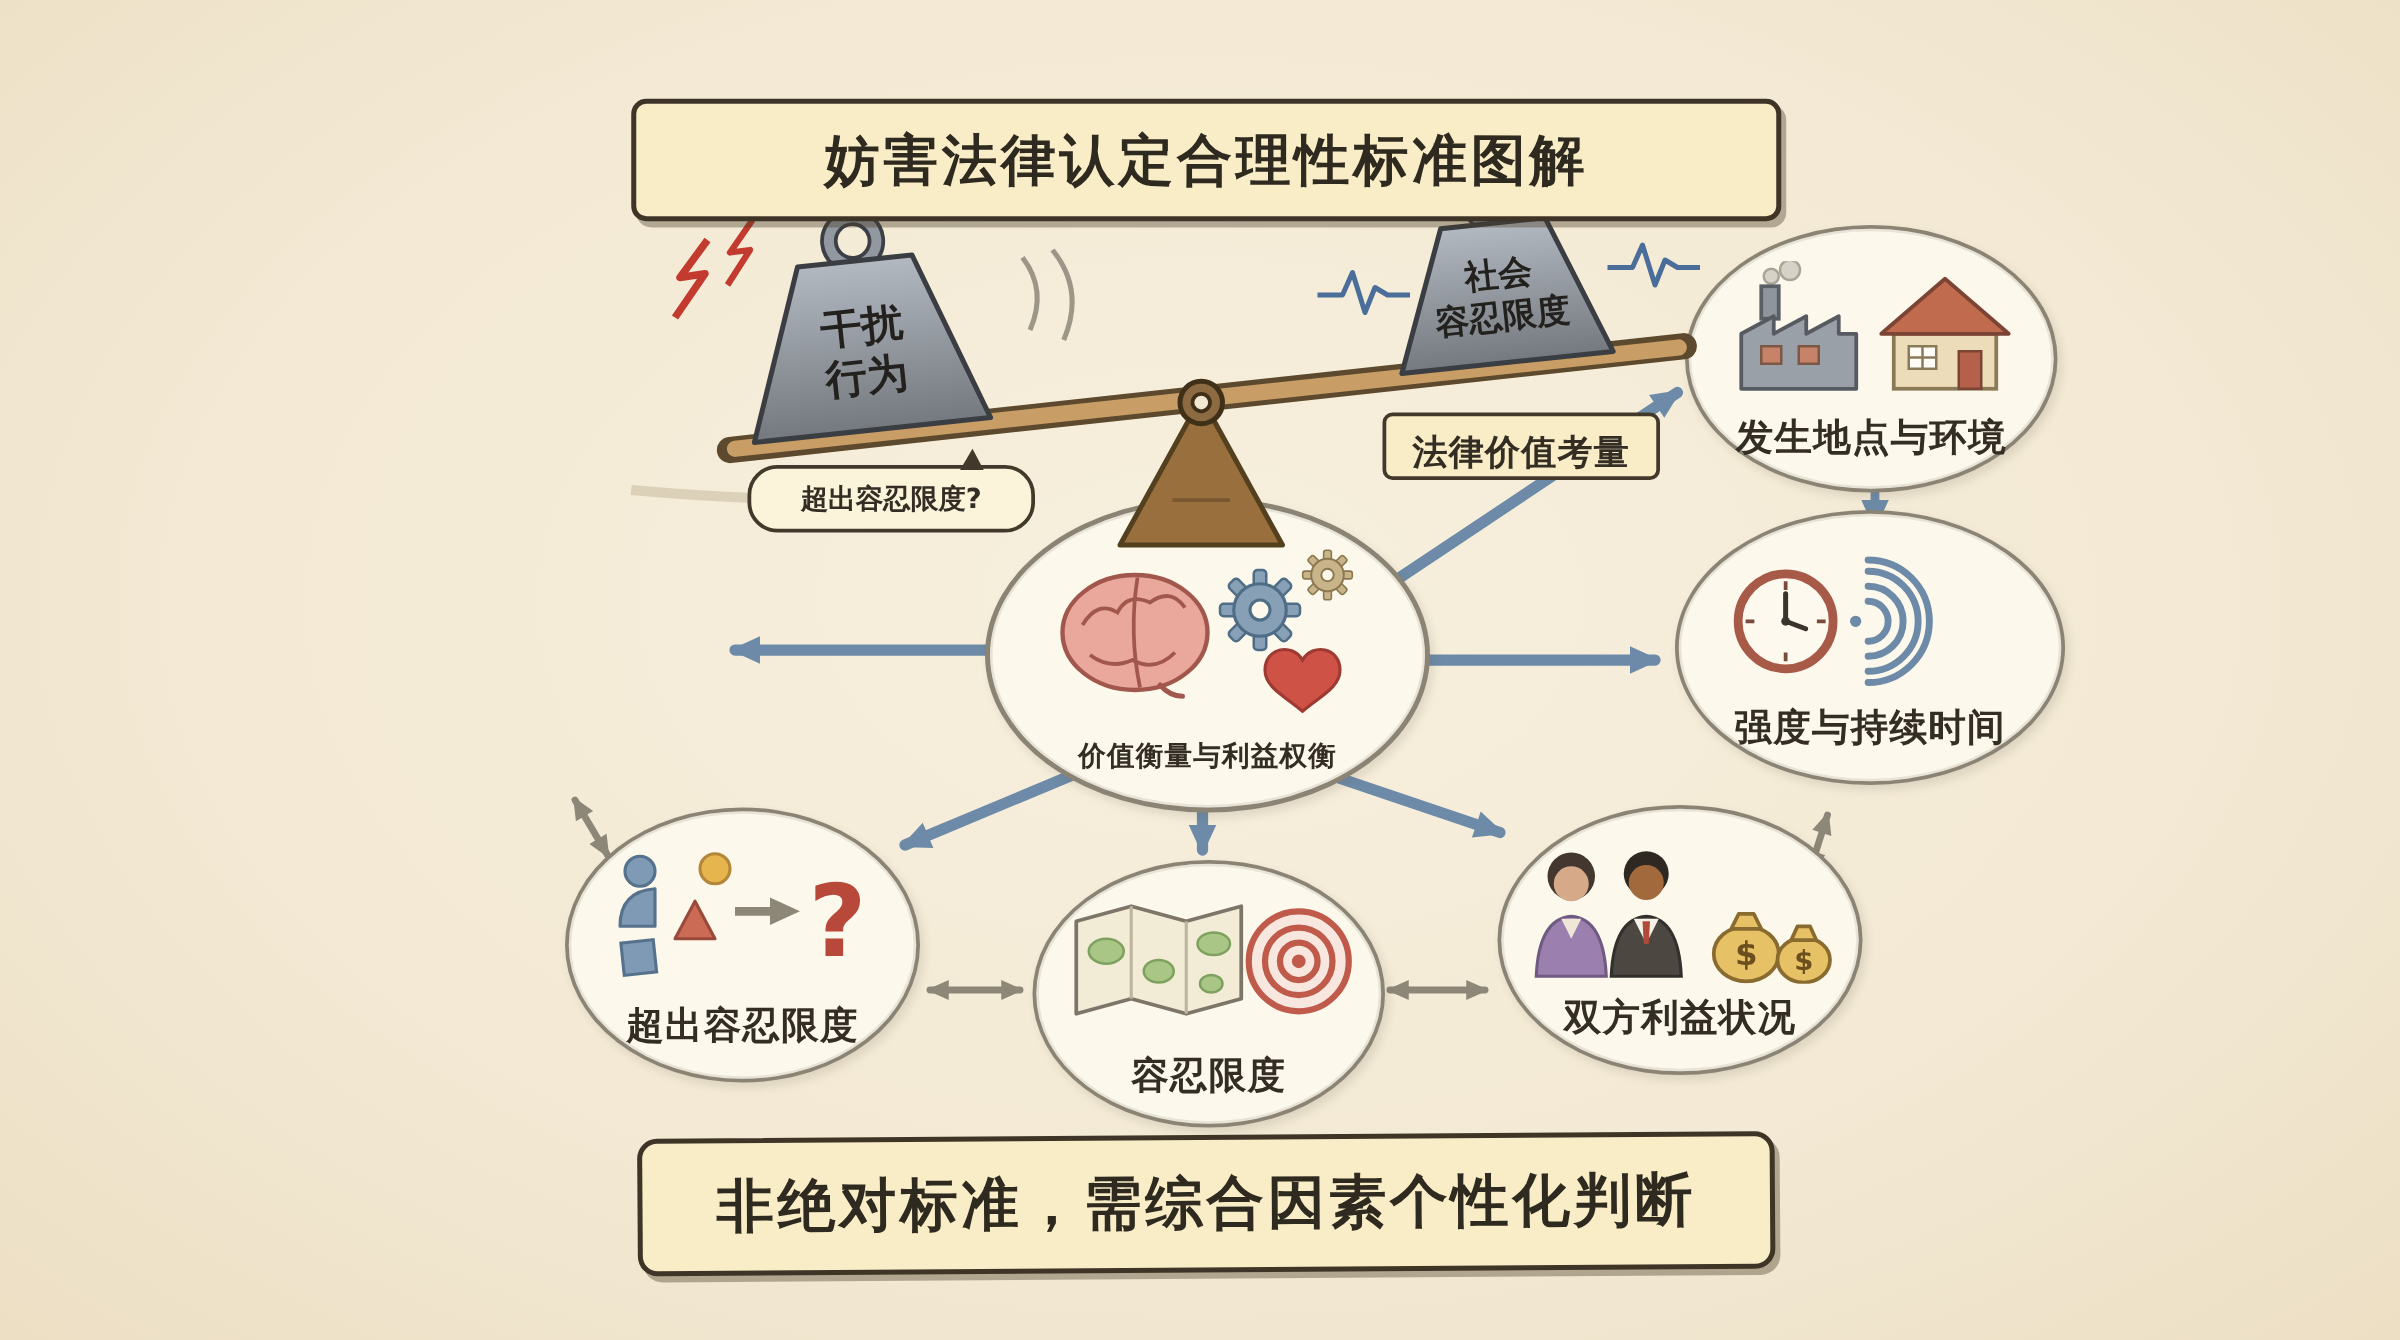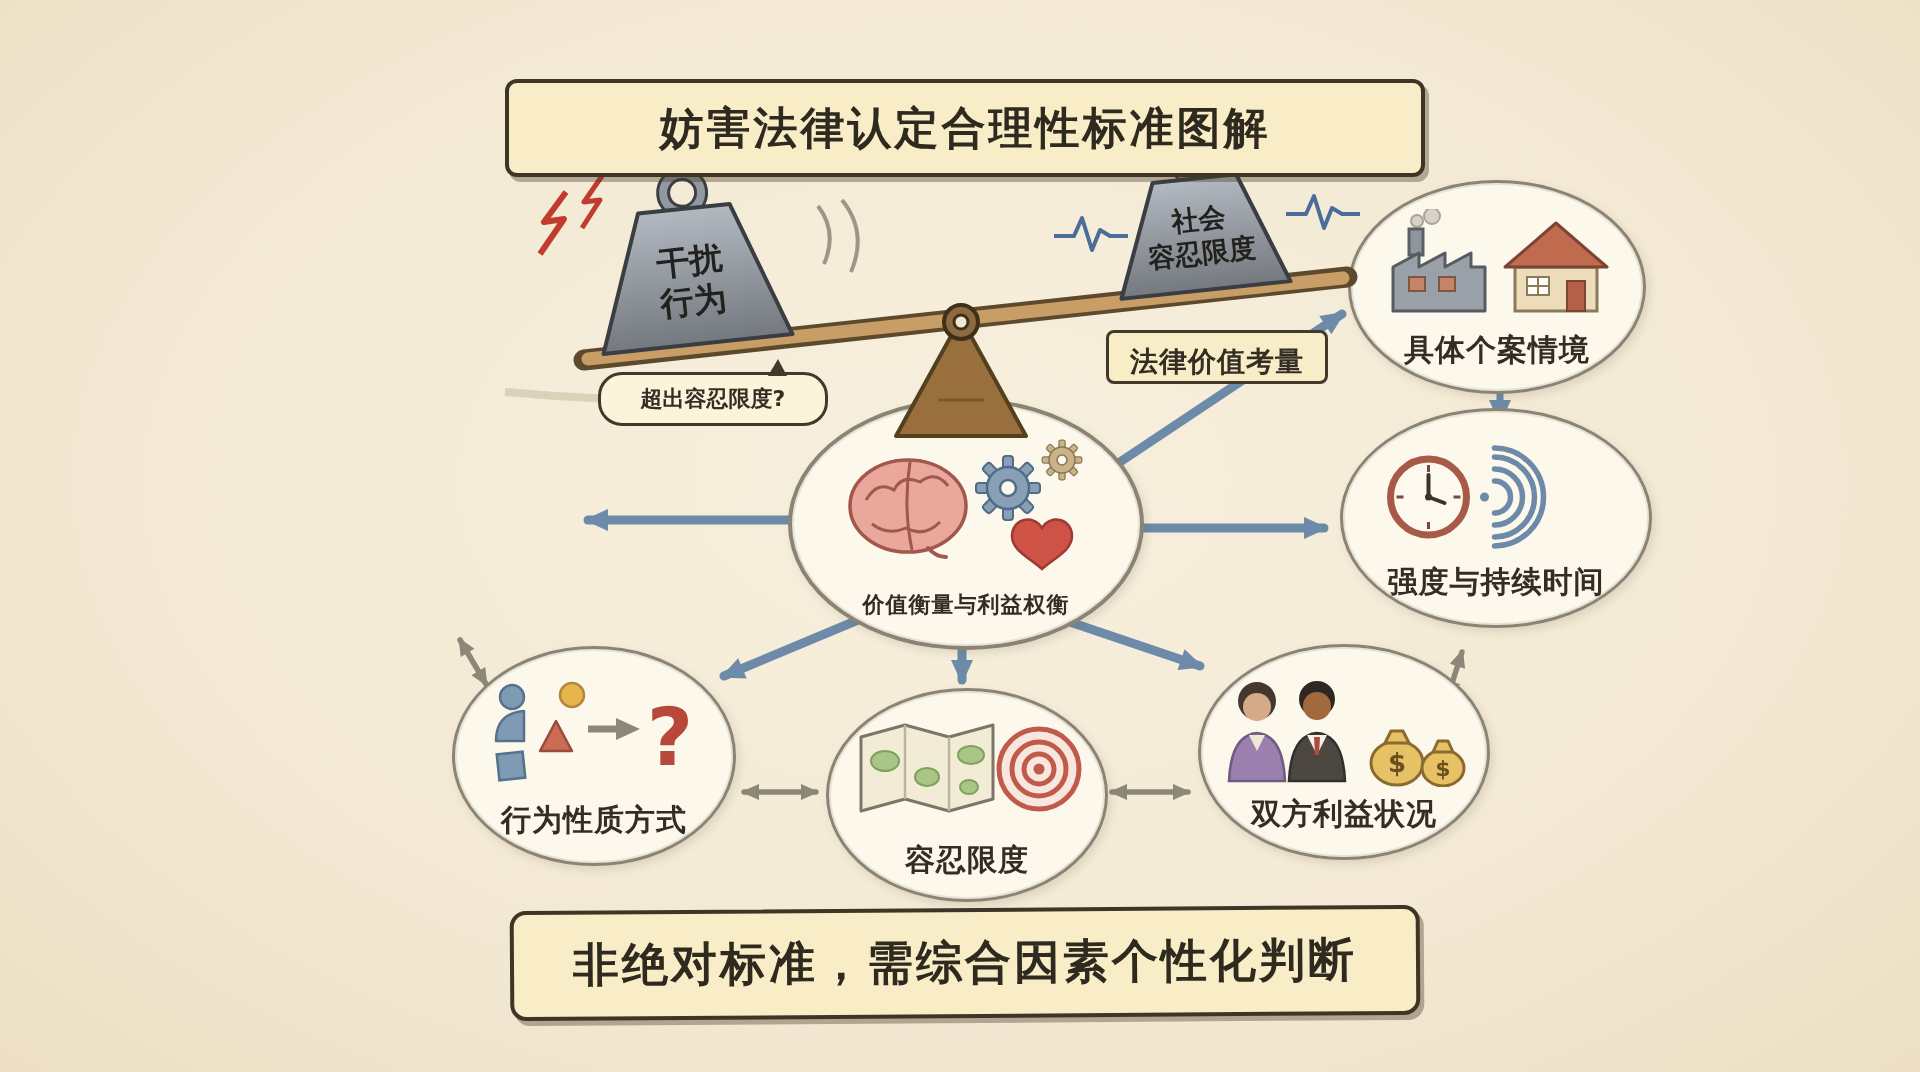--- a/index.html
+++ b/index.html
@@ -81,21 +81,21 @@
       </g>
       <g>
         <rect x="134" y="58" width="82" height="44" fill="#ecdcba" stroke="#8a7a58" stroke-width="3"></rect>
         <polygon points="124,58 175,14 226,58" fill="#c06a4e" stroke="#7c4434" stroke-width="3" stroke-linejoin="round"></polygon>
         <rect x="186" y="72" width="18" height="30" fill="#b4604a" stroke="#7c4434" stroke-width="2"></rect>
         <rect x="146" y="68" width="22" height="18" fill="#fdfcf7" stroke="#8a7a58" stroke-width="2"></rect>
         <line x1="157" y1="68" x2="157" y2="86" stroke="#8a7a58" stroke-width="2"></line>
         <line x1="146" y1="77" x2="168" y2="77" stroke="#8a7a58" stroke-width="2"></line>
       </g>
     </svg>
-    <div class="node-label" style="bottom:20px;">具体个案情境</div>
+    <div class="node-label" style="bottom:20px;">发生地点与环境</div>
   </div>
 
   <div class="node" style="left:1340px;top:408px;width:306px;height:214px;">
     <svg width="235" height="105" viewBox="0 0 235 105" style="top:34px;">
       <g>
         <circle cx="50" cy="52" r="38" fill="#fdf9ef" stroke="#a85a48" stroke-width="7"></circle>
         <line x1="50" y1="20" x2="50" y2="27" stroke="#7a4a3c" stroke-width="3"></line>
         <line x1="82" y1="52" x2="75" y2="52" stroke="#7a4a3c" stroke-width="3"></line>
         <line x1="50" y1="84" x2="50" y2="77" stroke="#7a4a3c" stroke-width="3"></line>
         <line x1="18" y1="52" x2="25" y2="52" stroke="#7a4a3c" stroke-width="3"></line>
@@ -122,21 +122,21 @@
         <rect x="10" y="76" width="26" height="26" fill="#7e9ab5" stroke="#55718c" stroke-width="2.5" transform="rotate(-6 23 89)"></rect>
         <circle cx="84" cy="18" r="12" fill="#e6b54d" stroke="#b3863a" stroke-width="2.5"></circle>
         <polygon points="52,74 84,74 68,44" fill="#cb6a55" stroke="#9a4a3a" stroke-width="2.5" stroke-linejoin="round"></polygon>
       </g>
       <g>
         <line x1="100" y1="52" x2="130" y2="52" stroke="#8d8778" stroke-width="7"></line>
         <polygon points="128,41 152,52 128,63" fill="#8d8778"></polygon>
       </g>
       <text x="182" y="88" font-size="80" font-weight="bold" fill="#b8483a" text-anchor="middle">?</text>
     </svg>
-    <div class="node-label" style="bottom:22px;">行为性质方式</div>
+    <div class="node-label" style="bottom:22px;">超出容忍限度</div>
   </div>
 
   <div class="node" style="left:826px;top:688px;width:276px;height:208px;">
     <svg width="232" height="108" viewBox="0 0 232 108" style="top:24px;">
       <g>
         <polygon points="10,22 54,10 98,22 142,10 142,84 98,96 54,84 10,96" fill="#f2ecd6" stroke="#7d7668" stroke-width="3" stroke-linejoin="round"></polygon>
         <line x1="54" y1="10" x2="54" y2="84" stroke="#bdb49e" stroke-width="2.5"></line>
         <line x1="98" y1="22" x2="98" y2="96" stroke="#bdb49e" stroke-width="2.5"></line>
         <ellipse cx="34" cy="46" rx="14" ry="10" fill="#a9c687" stroke="#7fa15f" stroke-width="2"></ellipse>
         <ellipse cx="76" cy="62" rx="12" ry="9" fill="#a9c687" stroke="#7fa15f" stroke-width="2"></ellipse>

